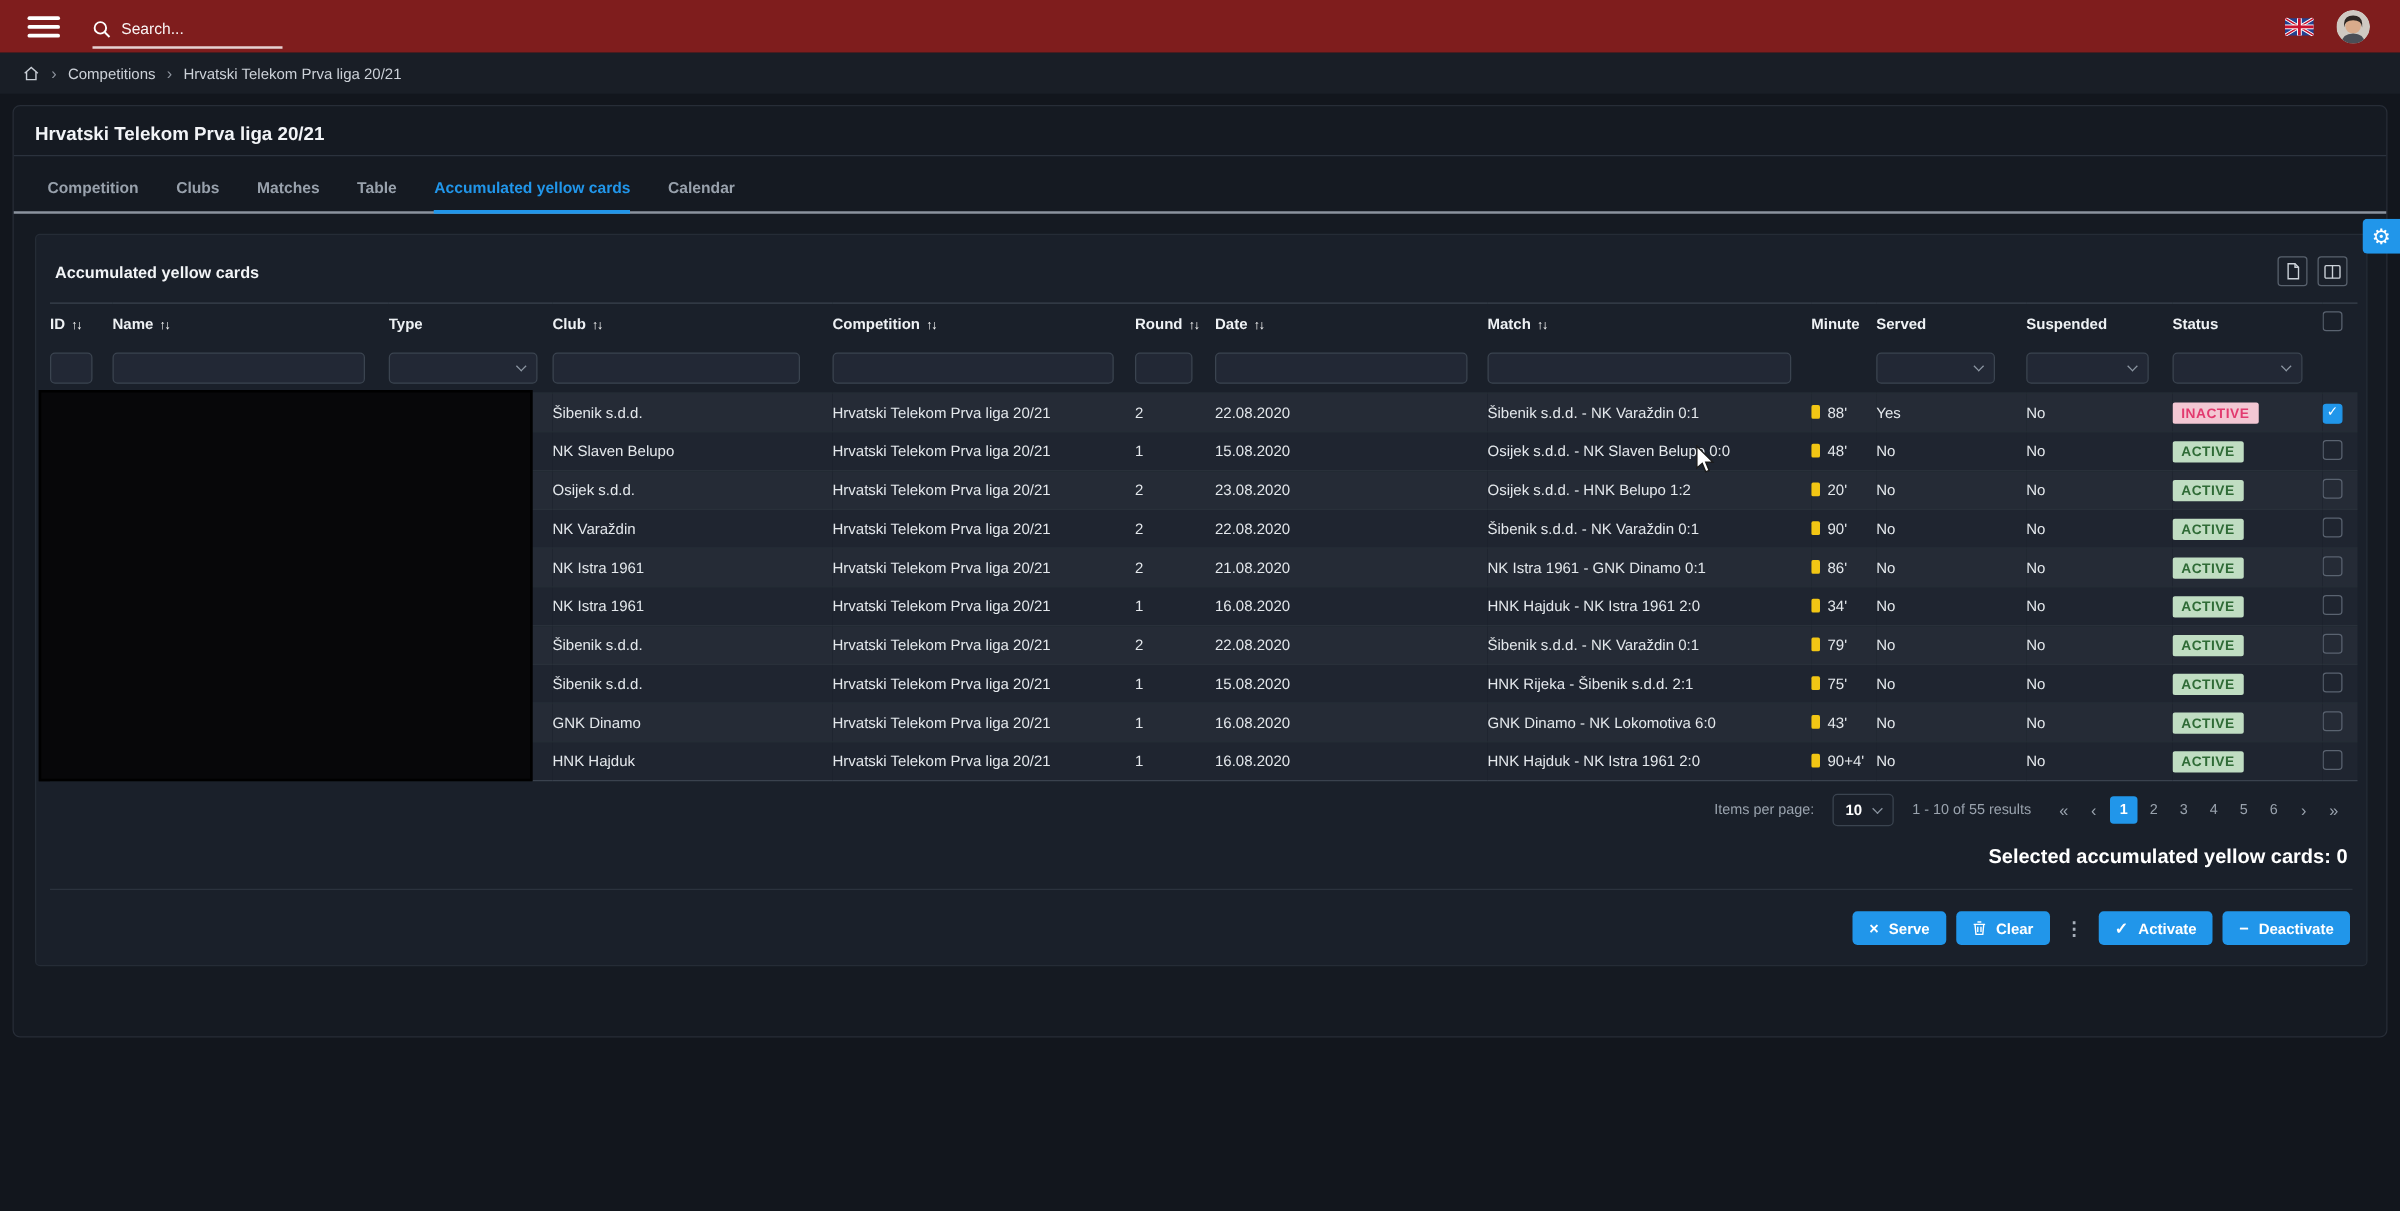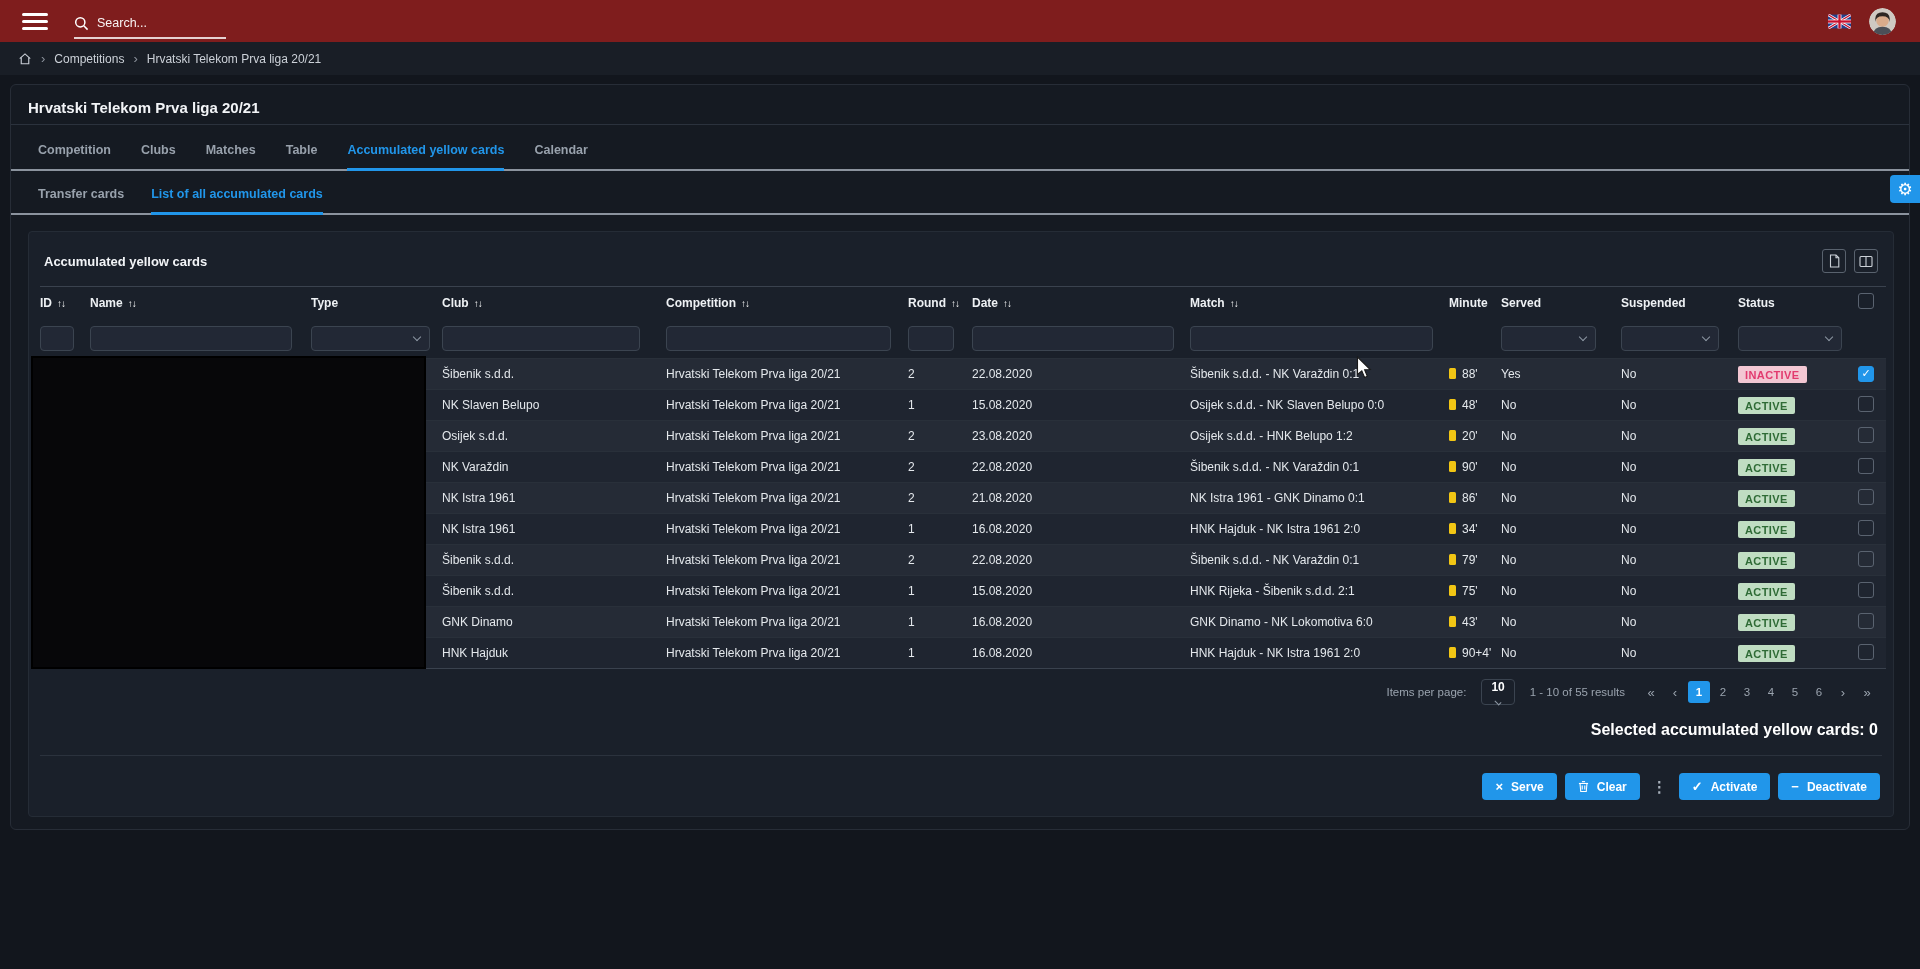--- a/index.html
+++ b/index.html
@@ -56,21 +56,21 @@
   .badge-active { background:#c0ddc2; color:#2f6b36; }
   .badge-inactive { background:#f3c7d3; color:#e23a6f; }
   .cb { width:16px; height:16px; border:1.5px solid #5a6370; border-radius:3px; display:inline-block;
     cursor:pointer; text-align:center; font-size:11px; line-height:13px; color:transparent; }
   .cb.checked { background:#2196ea; border-color:#2196ea; color:#fff; }
   .redaction { position:absolute; left:2px; top:124px; width:395px; height:313px; background:#070709; border:2px solid #000; z-index:5; }
   
   .pagination { height:46px; display:flex; align-items:center; justify-content:flex-end; gap:15px;
     color:#9aa3ae; font-size:11.5px; padding-right:4px; }
   .ips { display:flex; align-items:center; gap:9px; border:1px solid #3b4450; border-radius:4px; height:26px;
-    padding:0 9px; cursor:pointer;flex-direction:column; }
+    padding:0 9px; cursor:pointer; }
   .ips-val { color:#fff; font-weight:700; font-size:12px; }
   .pager { display:flex; align-items:center; gap:2px; }
   .pg { min-width:22px; height:22px; display:flex; align-items:center; justify-content:center; border-radius:3px;
     font-size:11.5px; color:#9aa3ae; cursor:pointer; }
   .pg.active { background:#2196ea; color:#fff; font-weight:700; }
   .pg-arrow { font-size:13px; }
   .selected-line { text-align:right; font-size:16px; font-weight:700; color:#fff; margin:6px 4px 16px 0; }
   .panel-divider { border-top:1px solid #2b323d; }
   .actions { margin-top:17px; display:flex; align-items:center; justify-content:flex-end; gap:8px; padding-right:2px; }
   .btn { display:flex; align-items:center; gap:8px; background:#2196ea; border:none; color:#fff; font-size:12px;
@@ -144,24 +144,20 @@
 
   <div class="tabs">
     <div class="tab">Competition</div>
     <div class="tab">Clubs</div>
     <div class="tab">Matches</div>
     <div class="tab">Table</div>
     <div class="tab active">Accumulated yellow cards</div>
     <div class="tab">Calendar</div>
   </div>
 
-  <div class="subtabs">
-    <div class="tab">Transfer cards</div>
-    <div class="tab active">List of all accumulated cards</div>
-  </div>
 
   <section class="panel">
     <div class="panel-head">
       <span class="panel-title">Accumulated yellow cards</span>
       <span class="panel-tools">
         <button class="tool-btn">
           <svg width="13" height="14" viewBox="0 0 13 14" fill="none" stroke="#ccd2d9" stroke-width="1.1">
               <path d="M2.5 1 H8 L10.8 3.8 V13 H2.5 Z"></path>
               <path d="M8 1 V3.8 H10.8"></path>
             </svg>

